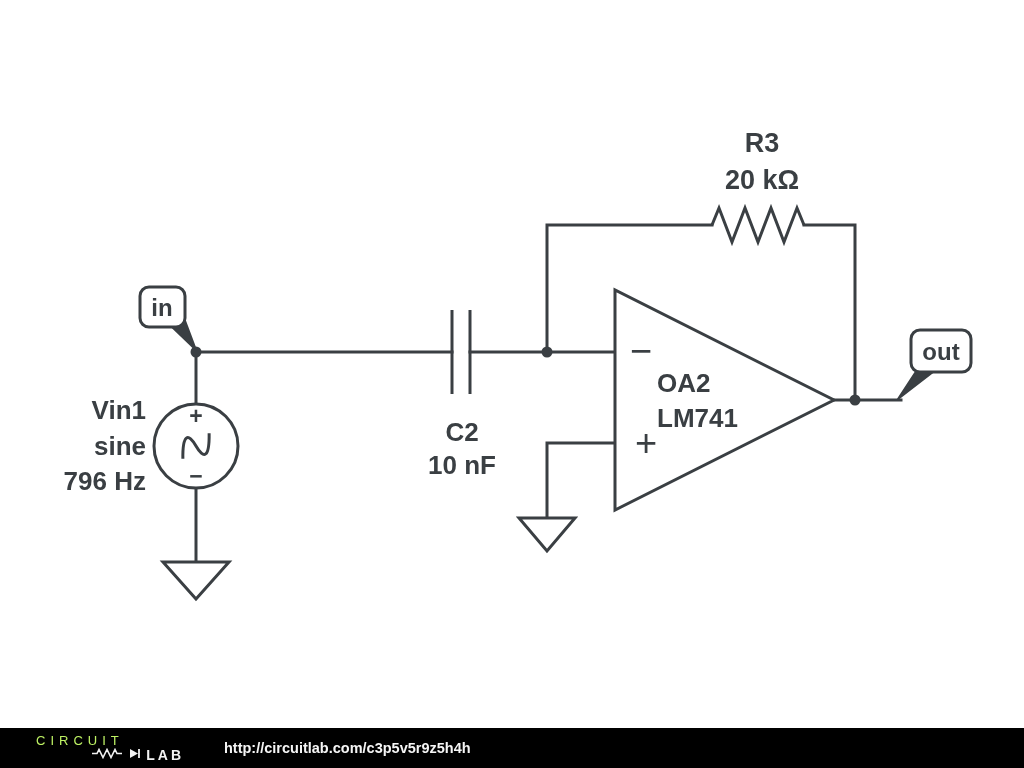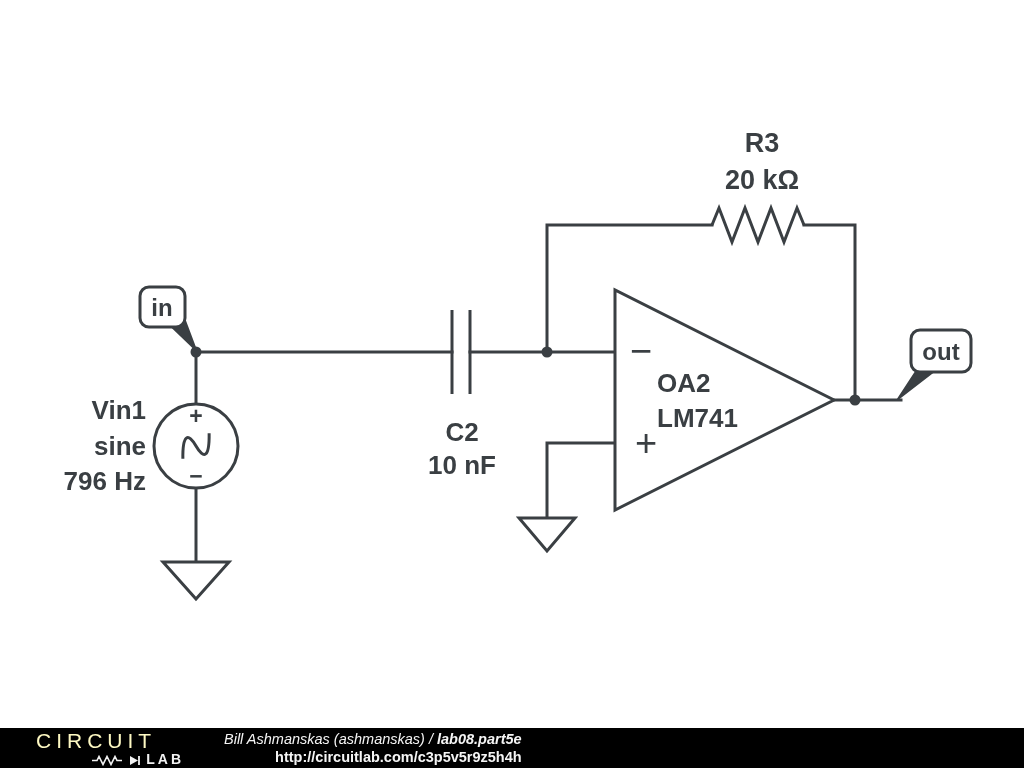--- a/index.html
+++ b/index.html
@@ -61,28 +61,28 @@
     color: #f5f5f5;
     display: flex;
     align-items: center;
   }
   .logo {
     padding-left: 36px;
     width: 160px;
     line-height: 1;
   }
   .logo-top {
-    font-size: 21px;
+    font-size: 13px;
     letter-spacing: 5px;
-    color: #fef9c3;
+    color: #bef264;
     white-space: nowrap;
   }
   .logo-bottom {
     display: flex;
-    align-items: flex-end;
+    align-items: flex-start;
     justify-content: flex-end;
     gap: 3px;
     margin-top: 1px;
     width: 148px;
   }
   .logo-bottom .lab {
     font-weight: bold;
     font-size: 14px;
     letter-spacing: 3px;
     color: #f2f2f2;
@@ -183,18 +183,15 @@
       <span class="logo-icons">
         <svg width="14" height="11" viewBox="0 0 14 11" xmlns="http://www.w3.org/2000/svg">
           <path d="M1,1 L9,5.5 L1,10 Z" fill="#f2f2f2"></path>
           <path d="M10,1 V10" stroke="#f2f2f2" stroke-width="1.8"></path>
         </svg>
       </span>
       <span class="lab">LAB</span>
     </div>
   </div>
   <div class="info">
-    <div class="author-line">
-      <span>Bill Ashmanskas (ashmanskas)</span><span> / </span><b>lab08.part5e</b>
-    </div>
     <div class="url-line">http://circuitlab.com/c3p5v5r9z5h4h</div>
   </div>
 </div>
 
 </body></html>

